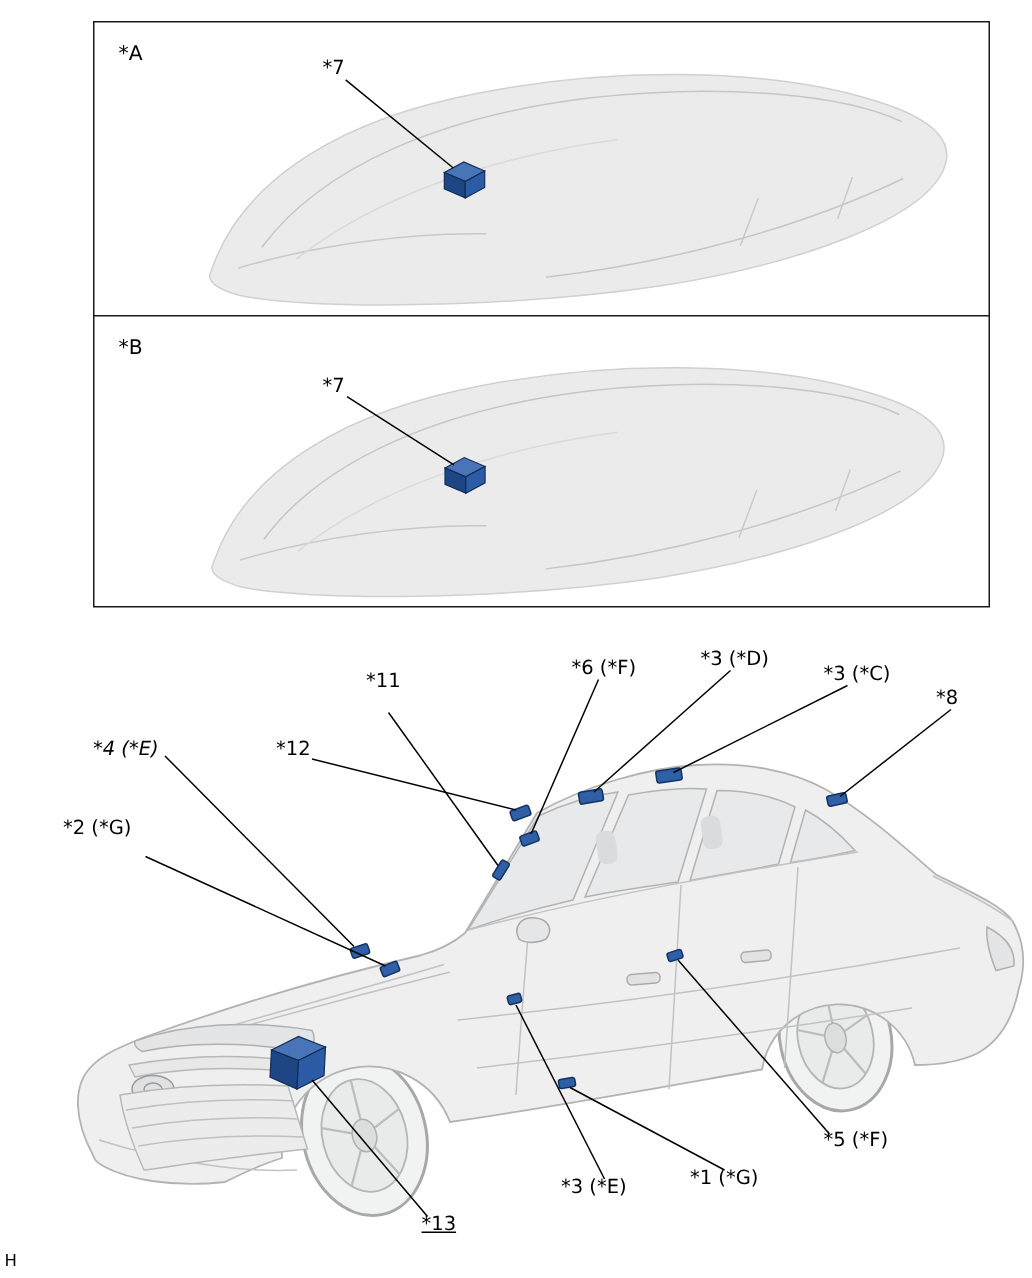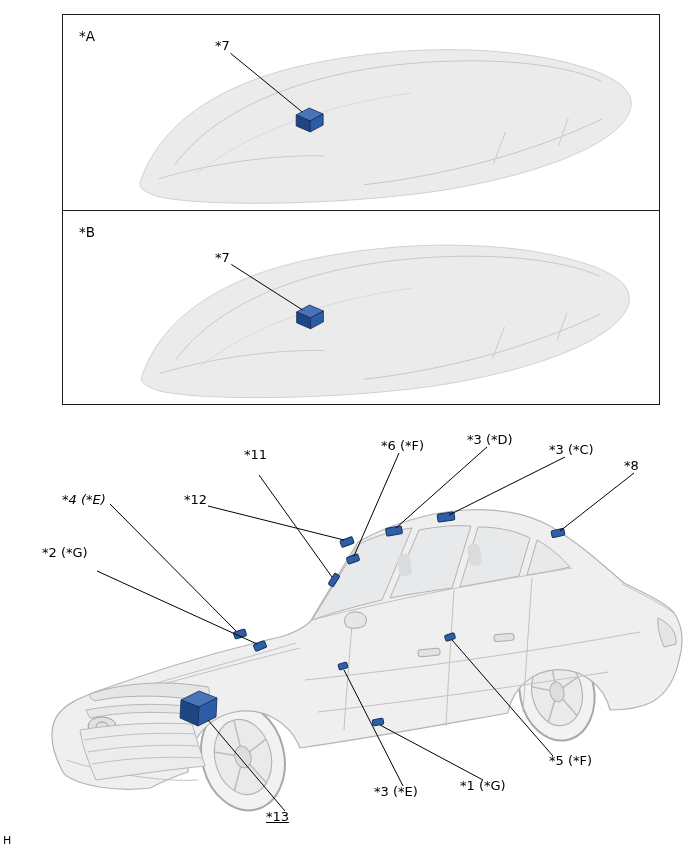--- a/index.html
+++ b/index.html
@@ -194,17 +194,17 @@
     <div class="callout" style="left:184px; top:63px;">*12</div>
     <div class="callout" style="left:244px; top:18px;">*11</div>
     <div class="callout" style="left:381px; top:9px;text-align:center;">*6 (*F)</div>
     <div class="callout" style="left:467px; top:3px;">*3 (*D)</div>
     <div class="callout" style="left:549px; top:13px;">*3 (*C)</div>
     <div class="callout" style="left:624px; top:29px;">*8</div>
     <div class="callout" style="left:42px;  top:116px;">*2 (*G)</div>
     <div class="callout" style="left:549px; top:324px;">*5 (*F)</div>
     <div class="callout" style="left:460px; top:349px;">*1 (*G)</div>
     <div class="callout" style="left:374px; top:355px;">*3 (*E)</div>
-    <div class="callout" style="left:266px; top:380px;text-decoration:underline;">*13</div>
+    <div class="callout" style="left:281px; top:380px;text-decoration:underline;">*13</div>
   </div>
 
   <div class="footer-label">H</div>
 </div>
 
 </body></html>

